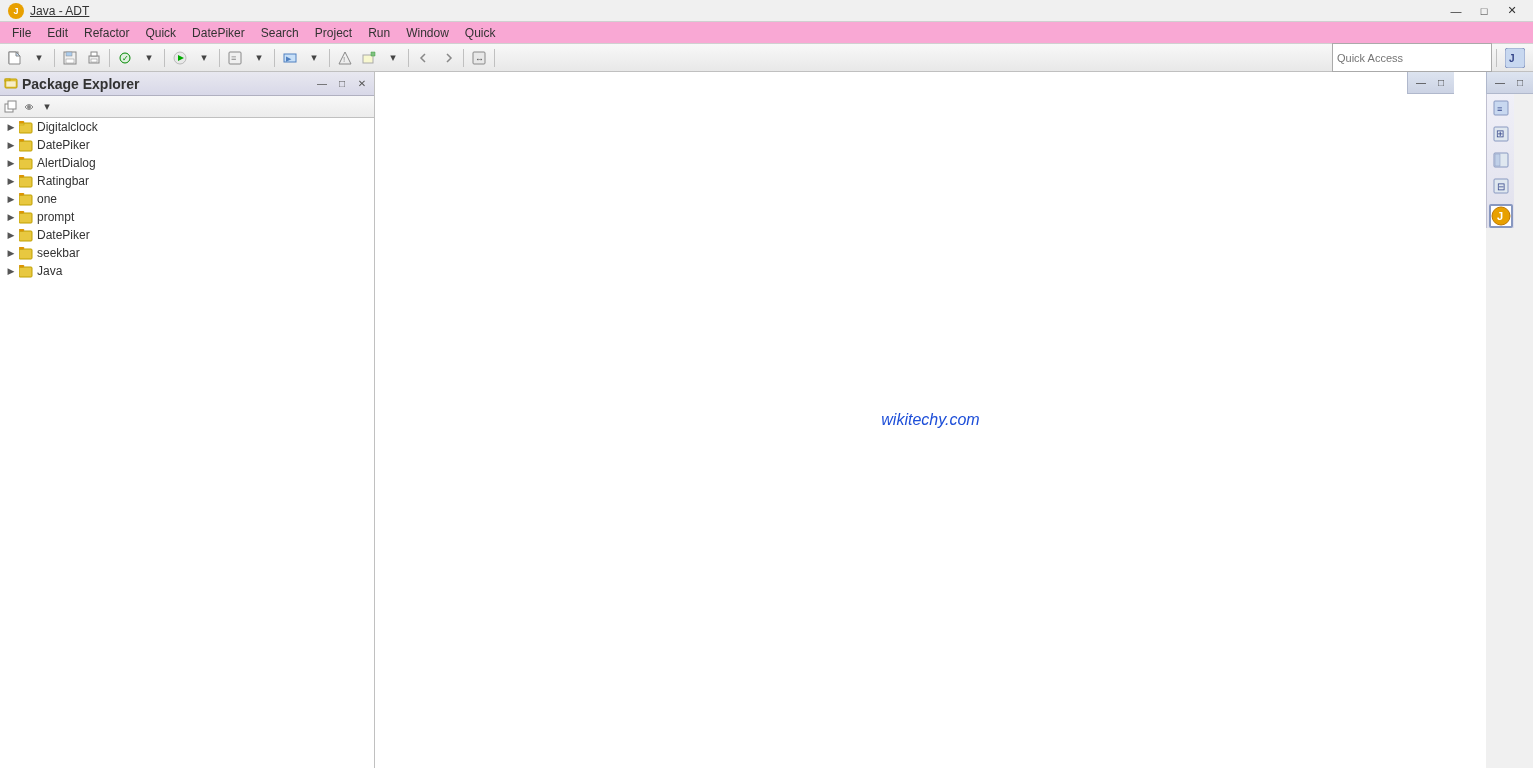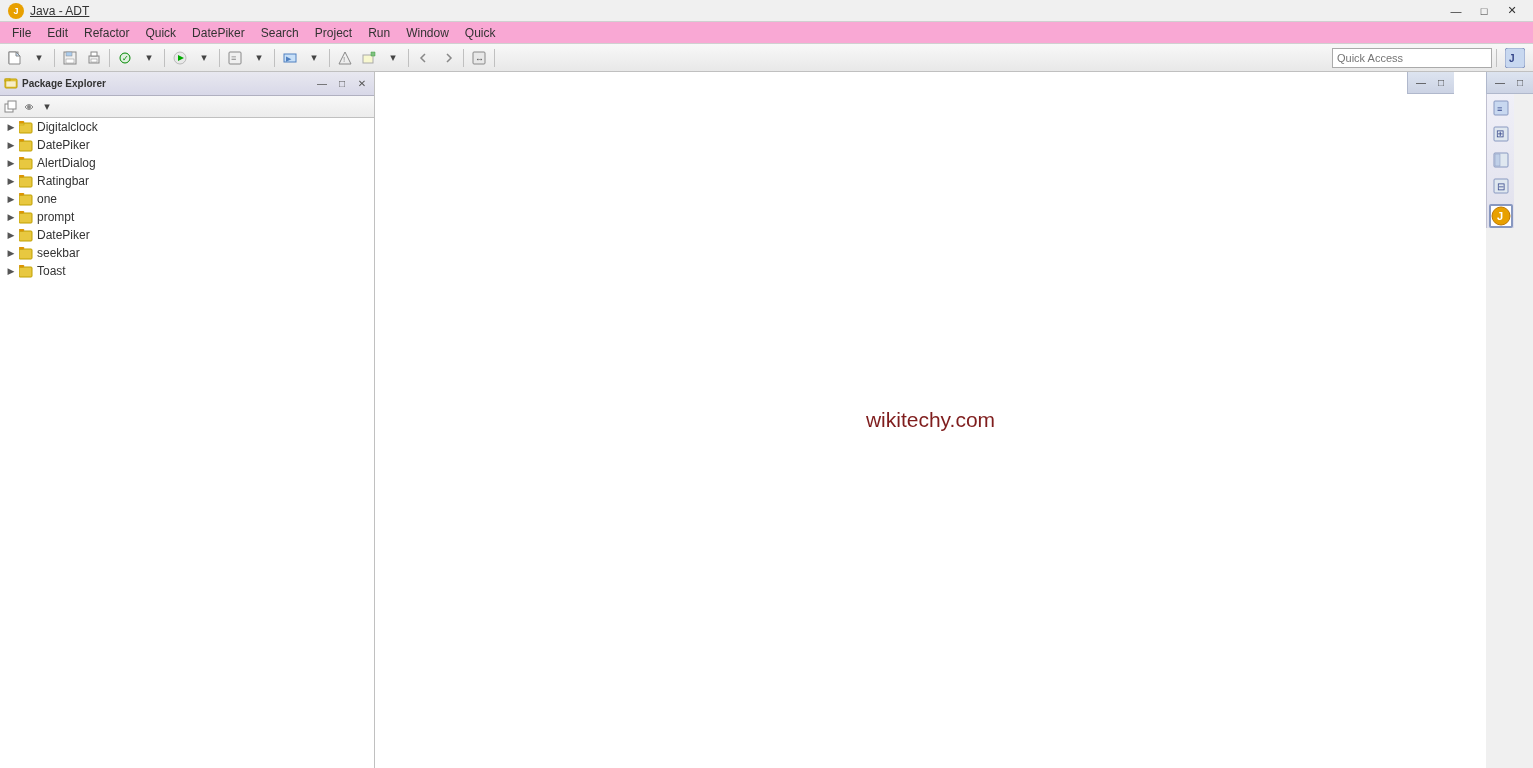--- a/index.html
+++ b/index.html
@@ -110,21 +110,21 @@
       background: #c0c0c0;
       margin: 0 2px;
     }
     .quick-access-area {
       margin-left: auto;
       display: flex;
       align-items: center;
     }
     .quick-access-input {
       width: 160px;
-      height: 20px;
+      height: 29px;
       border: 1px solid #aaa;
       padding: 0 4px;
       font-size: 11px;
       background: white;
       color: #888;
     }
 
     
     .main-layout {
       display: flex;
@@ -148,21 +148,21 @@
       display: flex;
       align-items: center;
       padding: 0 4px;
       gap: 4px;
     }
     .panel-header-icon {
       font-size: 10px;
       color: #555;
     }
     .panel-header-title {
-      font-size: 10px;
+      font-size: 14px;
       color: #333;
       font-weight: bold;
       flex: 1;
     }
     .panel-header-btn {
       width: 16px;
       height: 16px;
       display: flex;
       align-items: center;
       justify-content: center;
@@ -219,22 +219,23 @@
     
     .editor-area {
       flex: 1;
       background: white;
       display: flex;
       align-items: center;
       justify-content: center;
       position: relative;
     }
     .watermark {
-      color: #7f1d1d;
-      font-size: 21px;
+      color: #1d4ed8;
+      font-size: 16px;
+      font-style: italic;
     }
 
     
     .right-sidebar {
       width: 28px;
       background: linear-gradient(to bottom, #f0f0f8, #e0e0ec);
       border-left: 1px solid #c0c0d0;
       display: flex;
       flex-direction: column;
       align-items: center;
@@ -536,21 +537,21 @@
       </div>
 
       <div class="tree-item">
         <span class="tree-arrow">▶</span>
         <span class="tree-icon">
           <svg width="14" height="13" viewBox="0 0 14 13">
             <rect x="0" y="2" width="13" height="10" rx="1" fill="#e8c840" stroke="#c0a000" stroke-width="1"></rect>
             <rect x="0" y="0" width="5" height="2" rx="1" fill="#e8a000" stroke="#c07800" stroke-width="0.5"></rect>
           </svg>
         </span>
-        <span>Toast</span>
+        <span>Java</span>
       </div>
 
     </div>
   </div>
 
   <div class="editor-area">
 
     <div style="position:absolute;top:0;right:32px;height:22px;background:linear-gradient(to bottom,#dde4f0,#ccd3e4);border-bottom:1px solid #b0b8cc;border-left:1px solid #b0b8cc;display:flex;align-items:center;gap:2px;padding:0 4px;">
       <button class="top-right-btn">—</button>
       <button class="top-right-btn">□</button>

